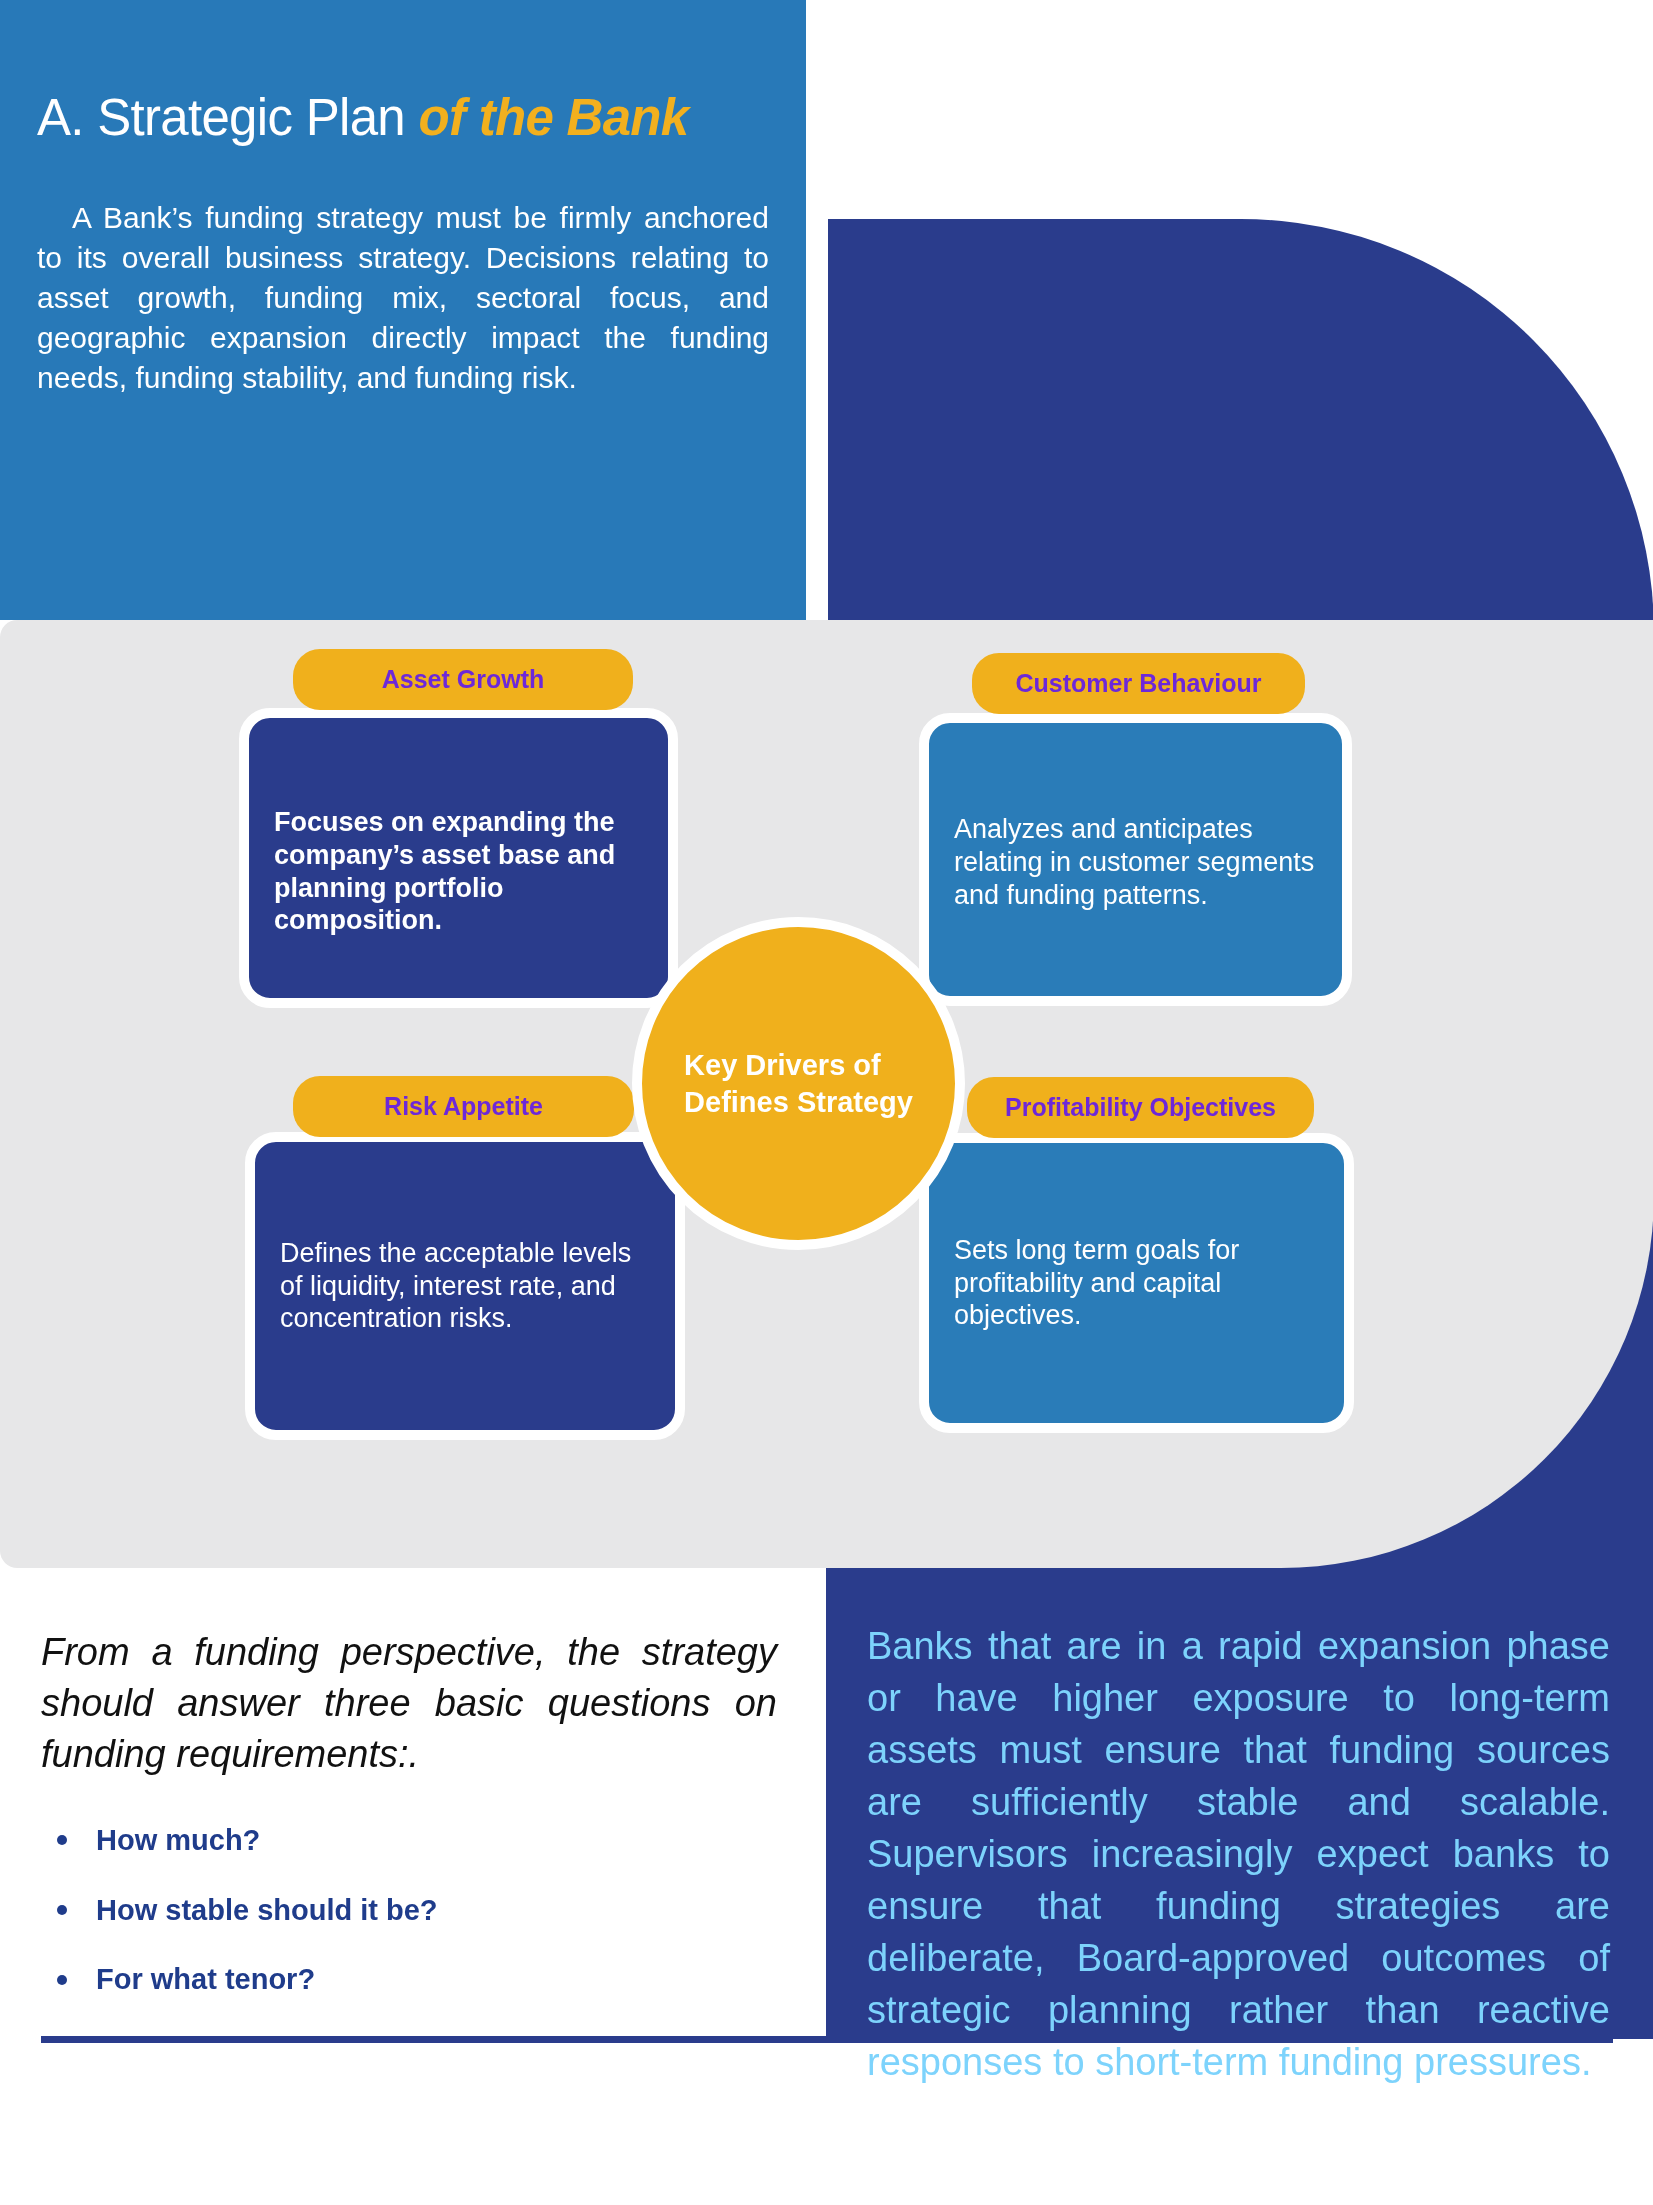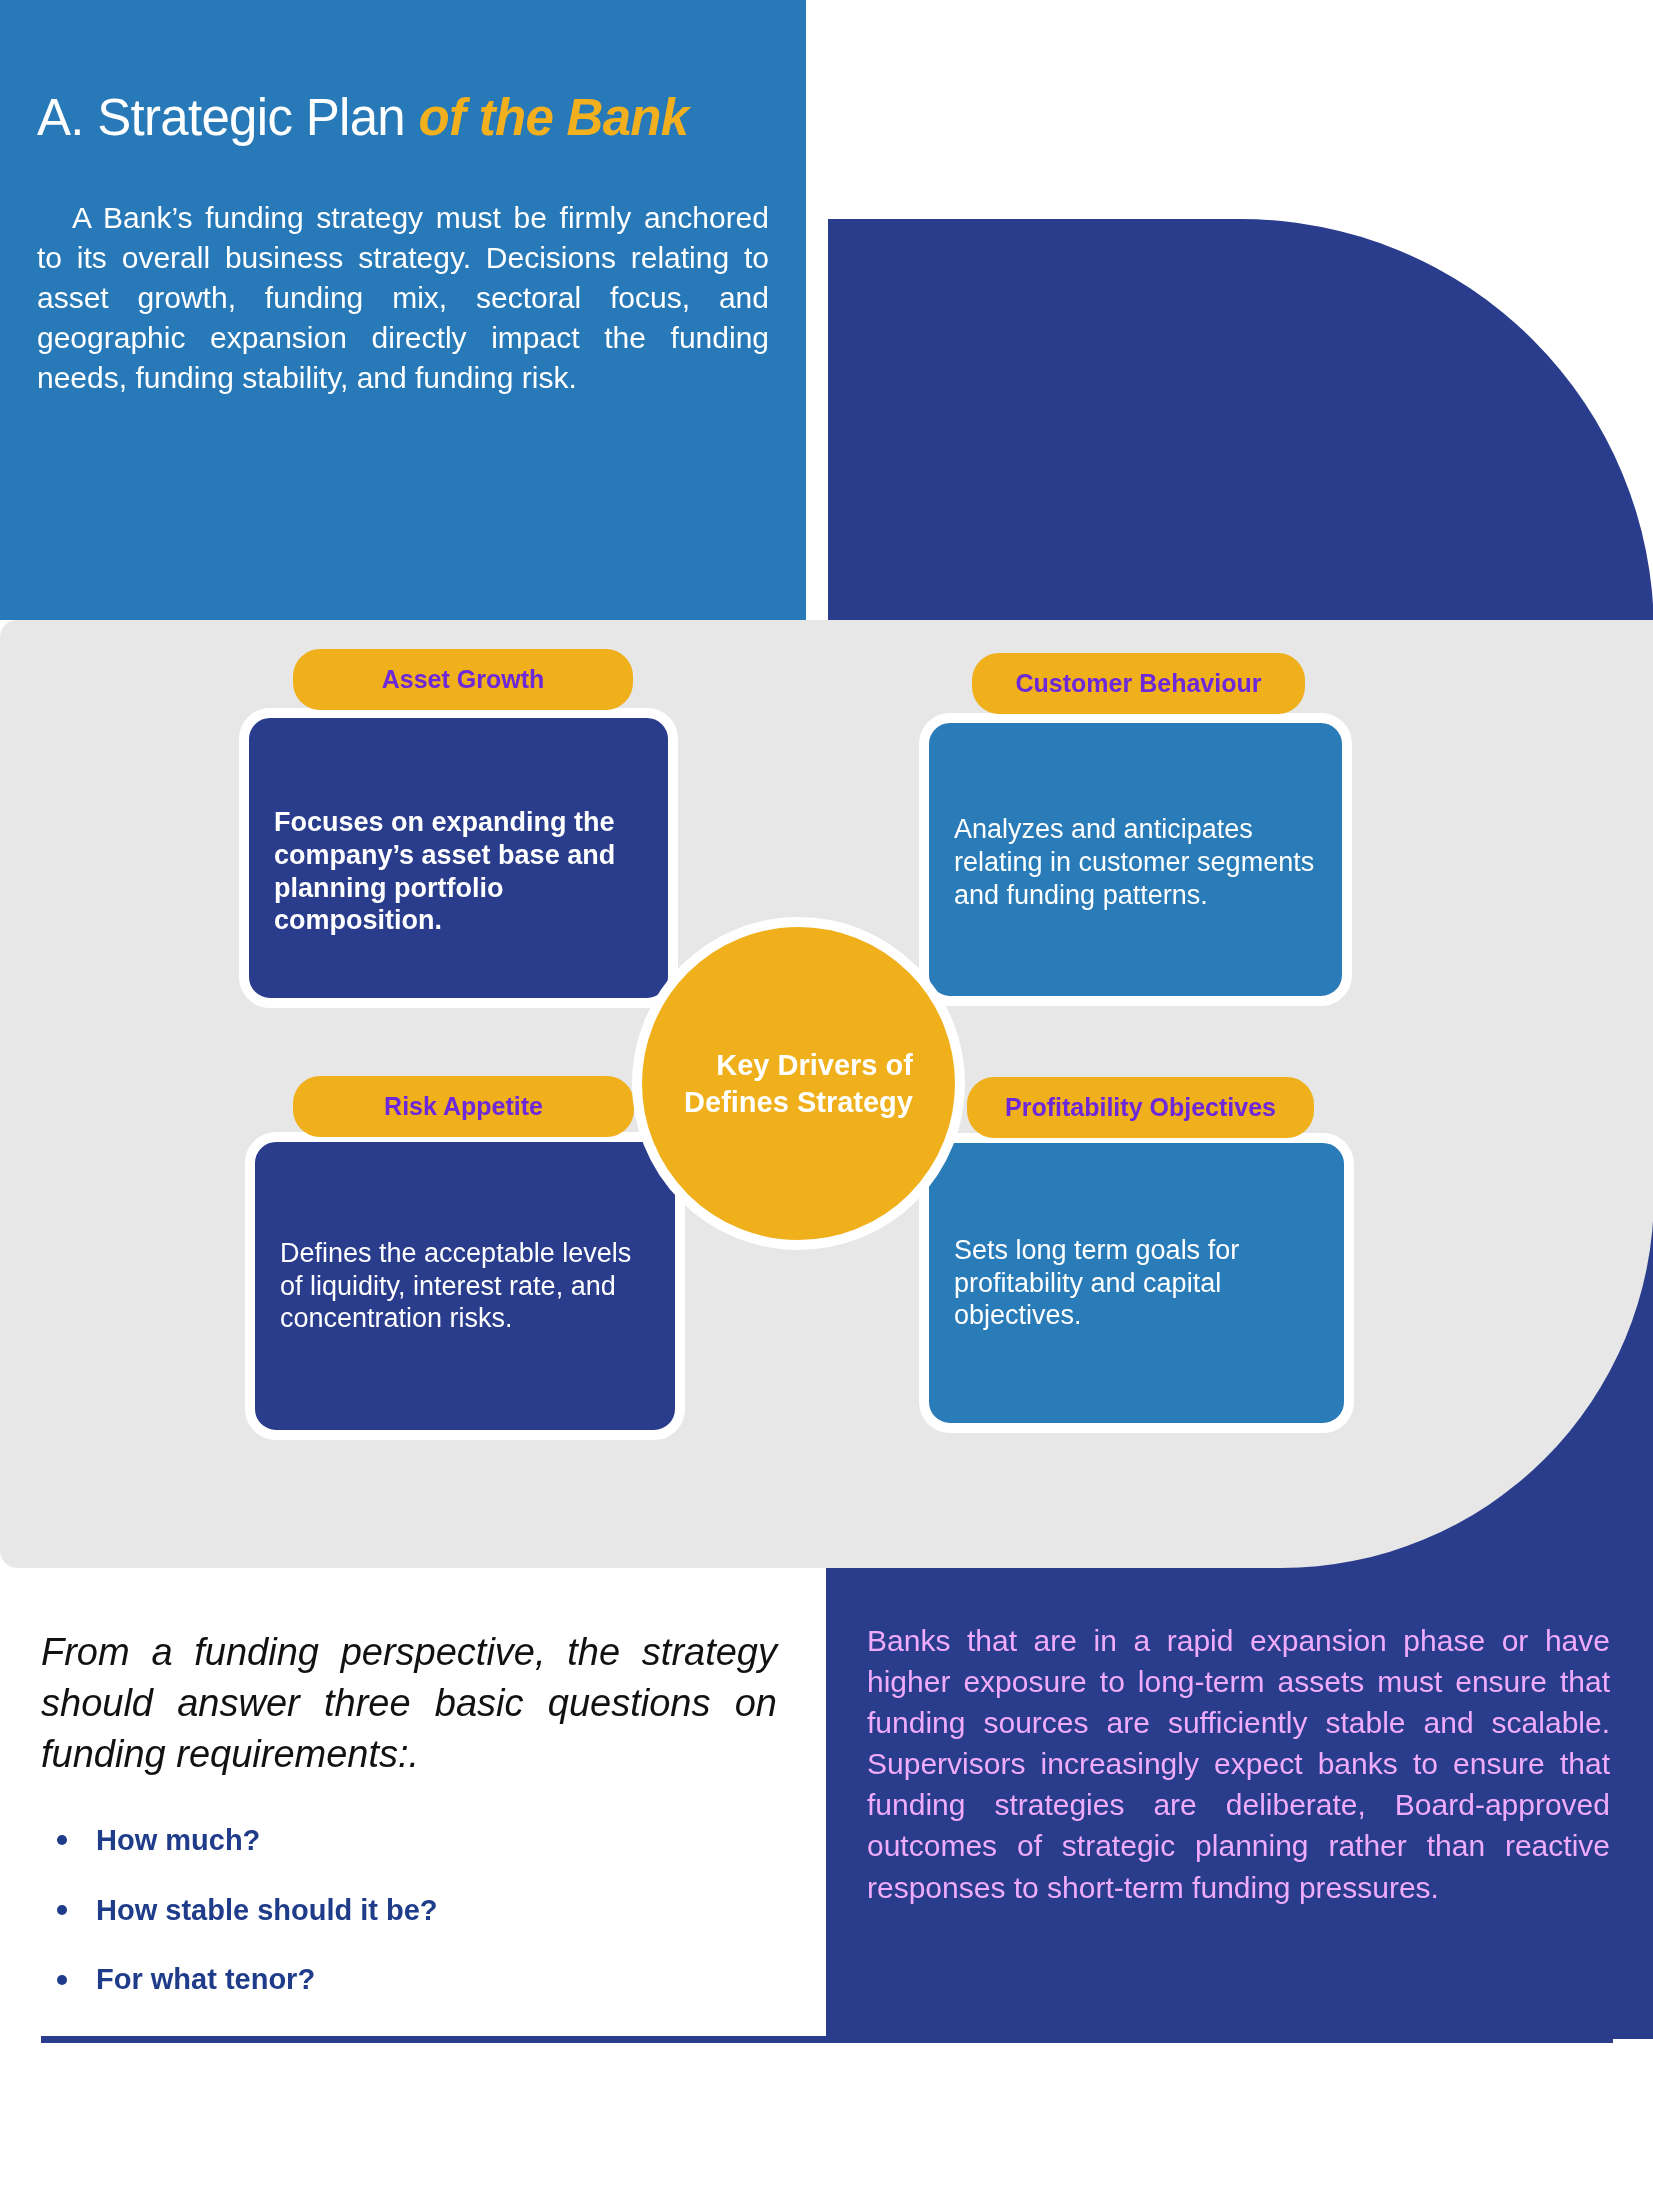--- a/index.html
+++ b/index.html
@@ -95,21 +95,21 @@
   #card-customer .card-body {padding-top:6.7px;}
 
   
   .hub{
     position:absolute;left:632px;top:297px;width:333px;height:333px;
     border-radius:50%;
     background:#F0B01C;
     border:10.7px solid #ffffff;
     box-sizing:border-box;
     display:flex;align-items:center;justify-content:center;
-    text-align:right;
+    text-align:left;
     z-index:7;
   }
   .hub-label{
     color:#ffffff;font-size:29px;font-weight:700;line-height:1.26;
   }
 
   
   .bottom{position:absolute;left:0;top:1568px;width:1654px;height:480px;z-index:5;}
 
   .bottom-left{
@@ -135,21 +135,21 @@
     content:"";position:absolute;left:16px;top:12.7px;
     width:10px;height:10px;border-radius:50%;background:#1F3C8B;
   }
 
   .bottom-right{
     position:absolute;left:826px;top:0;width:828px;height:471px;
     background:#2A3C8C;box-sizing:border-box;
     padding:52px 44px 0 41px;
   }
   .bottom-right p{
-    margin:0;font-size:30px;line-height:1.37;color:#f0abfc;
+    margin:0;font-size:38px;line-height:1.37;color:#7dd3fc;
     text-align:justify;font-weight:400;
   }
 
   
   .rule{
     position:absolute;left:41px;top:2036px;width:1572px;height:7.3px;
     background:#2A3C8C;z-index:8;
   }
 </style>
 </head>

